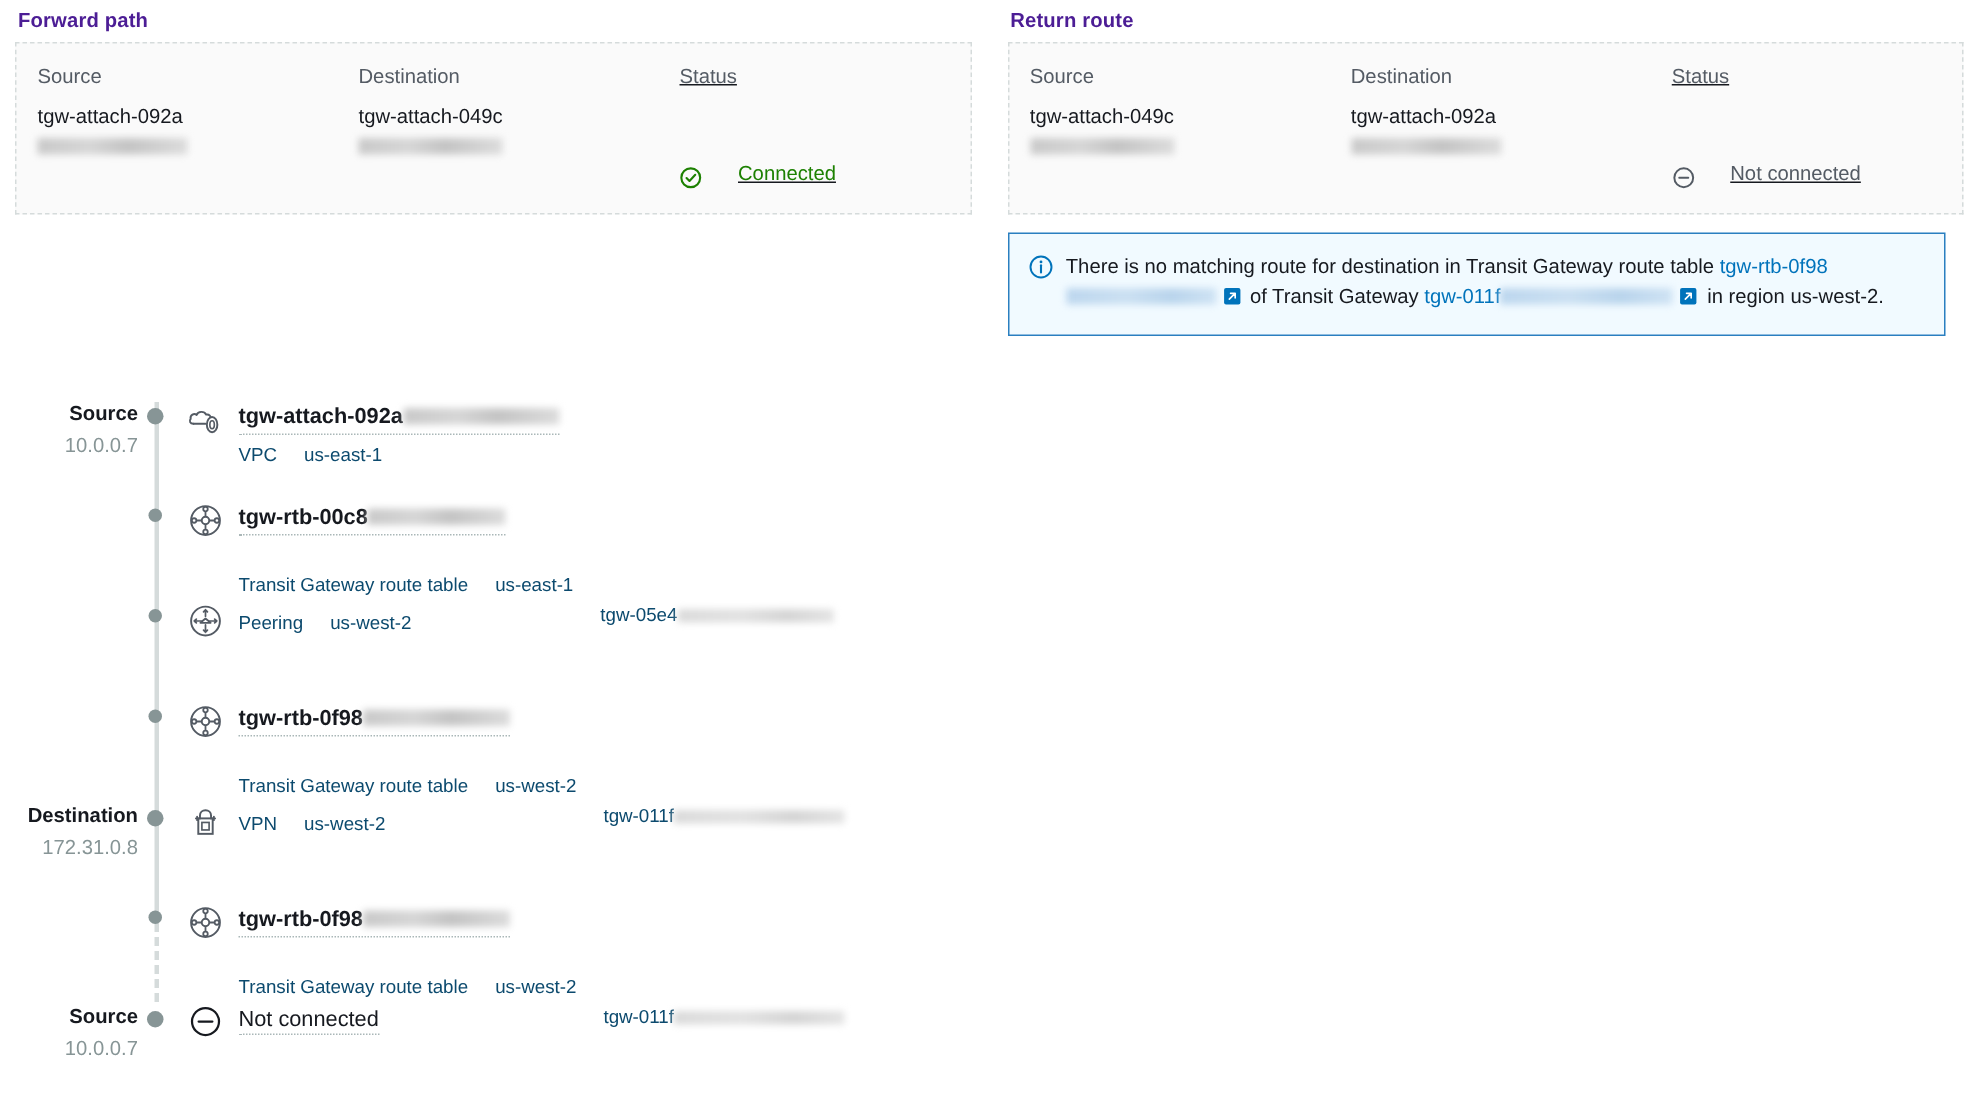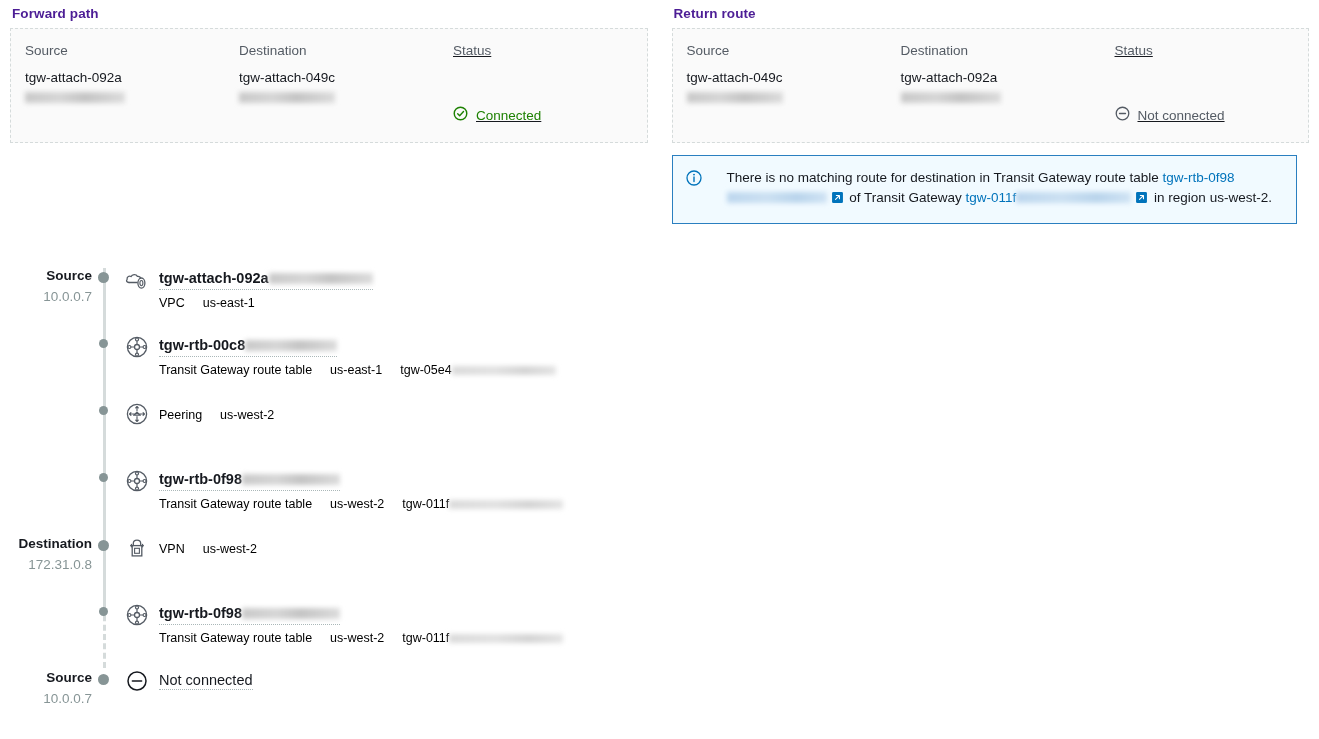--- a/index.html
+++ b/index.html
@@ -68,38 +68,38 @@
     background: linear-gradient(90deg,#dadada,#e2e2e2 40%,#d4d4d4 70%,#e4e4e4);
     filter: blur(2.4px);
   }
   .redact.blue {
     background: linear-gradient(90deg,#bcd6ee,#cbe0f2 40%,#b9d4ec 70%,#cfe3f4);
     filter: blur(2.6px);
   }
 
   .status {
     display: flex;
-    align-items: flex-start;
-    gap: 8px;
+    align-items: flex-end;
+    gap: 24px;
     font-size: 13.5px;
     line-height: 20px;
     margin-top: 48px;
   }
   .status.ok { color: #1d8102; }
   .status.no { color: #545b64; }
   .status svg { display:block; flex: 0 0 auto; }
 
   
   .alert {
     margin-top: 12px;
     border: 1px solid #2a7fc0;
     background: #f1faff;
     padding: 12px 14px 13px 13px;
     display: flex;
-    gap: 25px;
+    gap: 9px;
     width: 625px;
   }
   .alert-icon { flex: 0 0 auto; padding-top: 2px; }
   .alert-text {
     font-size: 13.5px;
     line-height: 20px;
     color: #16191f;
   }
   .link {
     color: #0073bb;
@@ -189,27 +189,27 @@
     font-weight: bold;
     color: #16191f;
     line-height: 20px;
     display: inline-block;
     border-bottom: 1px dotted #aab7b8;
     padding-bottom: 1px;
   }
   .node-meta {
     margin-top: 5px;
     font-size: 12.5px;
-    color: #000000;
+    color: #0c4a6e;
     display: flex;
     gap: 18px;
     line-height: 16px;
     align-items: center;
   }
-  .node-meta .mgap { display: inline-flex; align-items: baseline; }
+  .node-meta .mgap { display: inline-flex; align-items: baseline; margin-top: 40px; }
   .notconn-text {
     font-size: 14.5px;
     color: #16191f;
     border-bottom: 1px dotted #aab7b8;
     padding-bottom: 1px;
     line-height: 20px;
   }
 </style>
 </head>
 <body>

